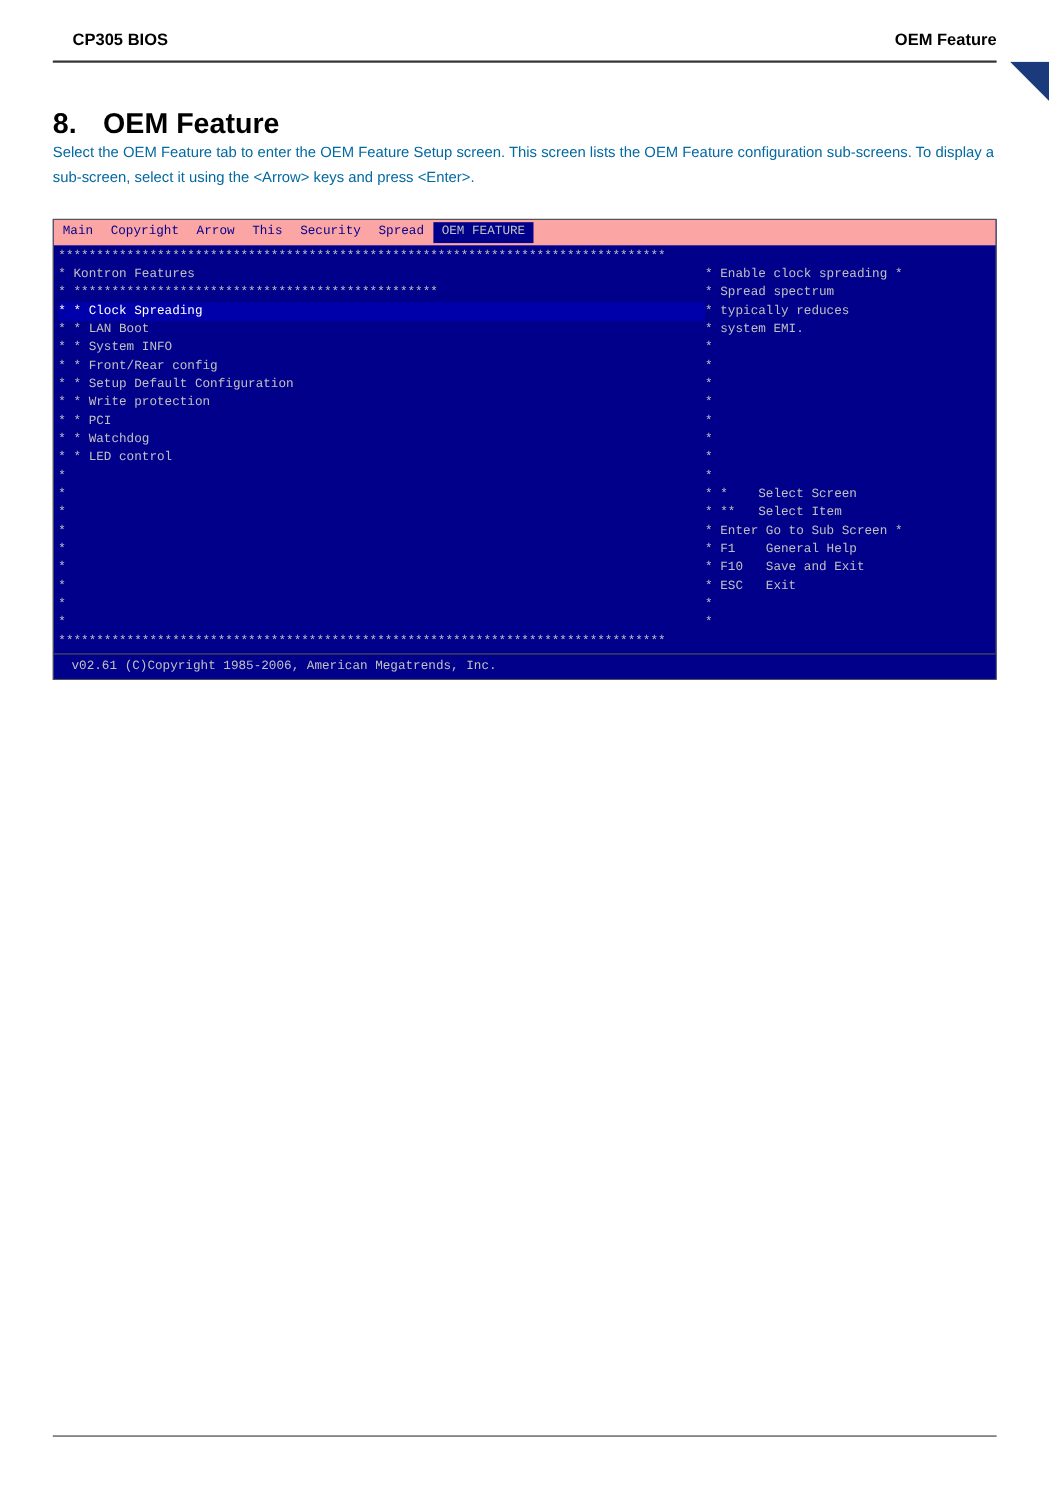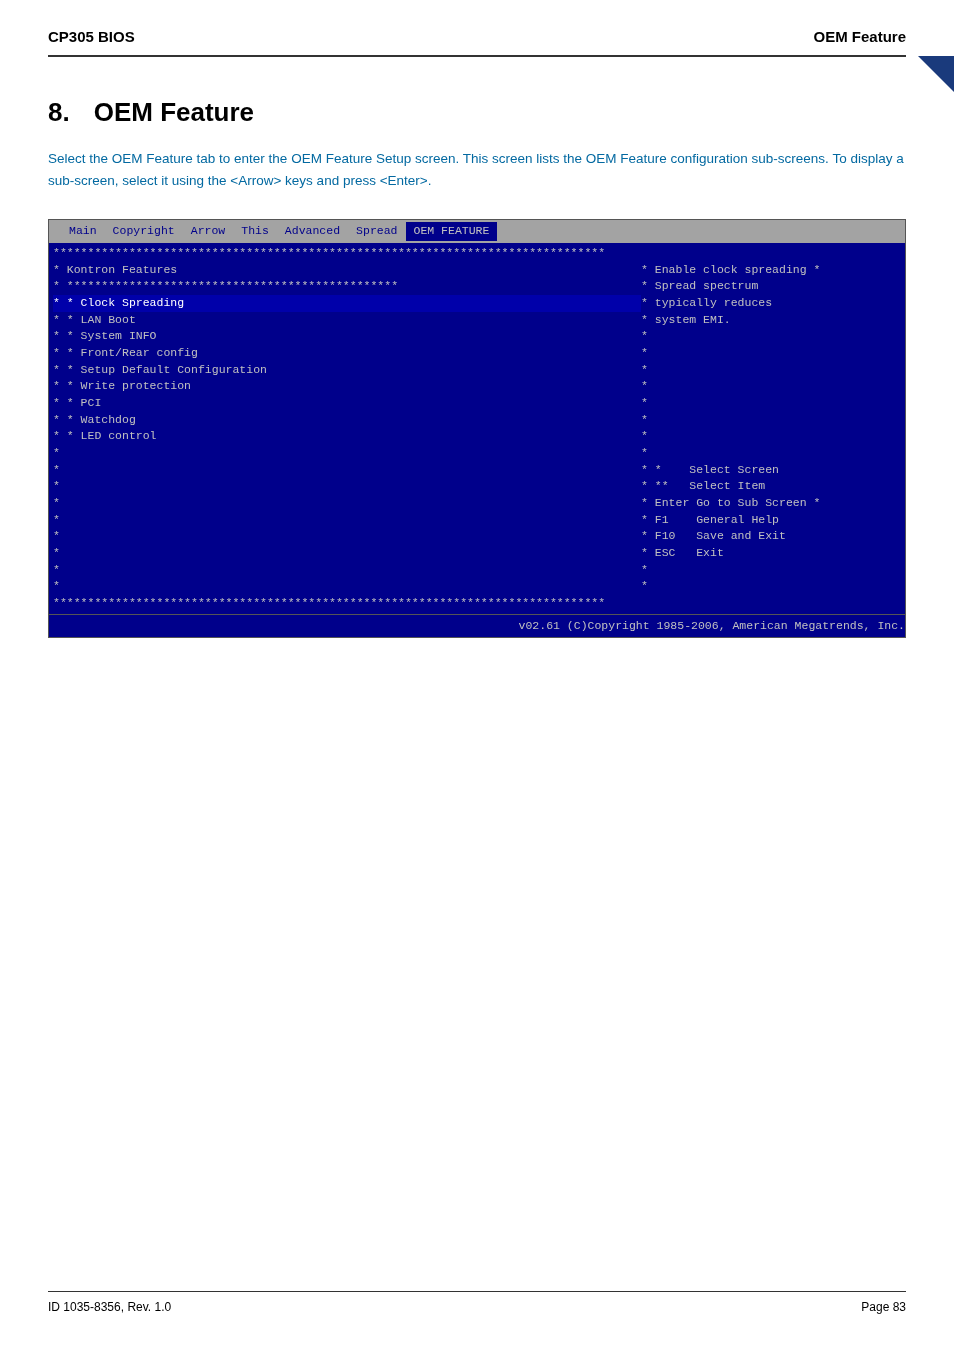--- a/index.html
+++ b/index.html
@@ -12,20 +12,21 @@
       color: #000;
       position: relative;
     }
 
     
     .page-header {
       display: flex;
       justify-content: space-between;
       align-items: flex-end;
       padding: 28px 48px 10px 48px;
+      margin-left: 18px;
     }
     .header-left {
       font-weight: bold;
       font-size: 15px;
       color: #000;
     }
     .header-right {
       font-weight: bold;
       font-size: 15px;
       color: #000;
@@ -49,21 +50,20 @@
 
     
     .content {
       padding: 40px 48px 0 48px;
     }
 
     .section-title {
       font-size: 26px;
       font-weight: bold;
       color: #000;
-      margin-bottom: 20px;
     }
     .section-number {
       margin-right: 24px;
     }
 
     .description {
       font-size: 13.5px;
       line-height: 1.6;
       margin-bottom: 28px;
       color: #0369a1;
@@ -75,25 +75,25 @@
       color: #c0c0c0;
       font-family: 'Courier New', Courier, monospace;
       font-size: 11.5px;
       line-height: 1.45;
       padding: 0;
       border: 1px solid #555;
       margin-bottom: 30px;
     }
 
     .bios-menu-bar {
-      background: #a3a3a3;
+      background: #fca5a5;
       color: #00008b;
       display: flex;
       gap: 0;
-      padding: 2px 12px;
+      padding: 2px 0;
     }
     .bios-menu-item {
       padding: 1px 8px;
       font-family: 'Courier New', Courier, monospace;
       font-size: 11.5px;
       font-weight: normal;
     }
     .bios-menu-item.active {
       background: #00008b;
       color: #c0c0c0;
@@ -107,22 +107,22 @@
 
     .bios-stars-line {
       color: #c0c0c0;
     }
 
     .bios-footer {
       background: #00008b;
       color: #c0c0c0;
       font-family: 'Courier New', Courier, monospace;
       font-size: 11.5px;
-      text-align: right;
-      padding: 3px 0;
+      text-align: left;
+      padding: 3px 16px;
       border-top: 1px solid #555;
     }
 
     
     .page-footer {
       position: absolute;
       bottom: 36px;
       left: 0;
       right: 0;
       padding: 0 48px;
@@ -158,31 +158,27 @@
 
   <p class="description">Select the OEM Feature tab to enter the OEM Feature Setup screen. This screen lists the OEM Feature configuration sub-screens. To display a sub-screen, select it using the &lt;Arrow&gt; keys and press &lt;Enter&gt;.</p>
 
   <div class="bios-screen">
 
     <div class="bios-menu-bar" id="bios-menu-bar">
         <span class="bios-menu-item">Main</span>
         <span class="bios-menu-item">Copyright</span>
         <span class="bios-menu-item">Arrow</span>
         <span class="bios-menu-item">This</span>
-        <span class="bios-menu-item">Advanced</span>
+        <span class="bios-menu-item">Security</span>
         <span class="bios-menu-item">Spread</span>
         <span class="bios-menu-item active">OEM FEATURE</span>
       </div>
 
     <div class="bios-body" id="bios-body"><div class="bios-stars-line">********************************************************************************</div><div style="display: flex; width: 100%;"><span style="flex: 1 1 0%; color: rgb(192, 192, 192);">* Kontron Features</span><span style="width: 260px; color: rgb(192, 192, 192);">* Enable clock spreading *</span></div><div style="display: flex; width: 100%;"><span style="flex: 1 1 0%; color: rgb(192, 192, 192);">* ************************************************</span><span style="width: 260px; color: rgb(192, 192, 192);">* Spread spectrum</span></div><div style="display: flex; width: 100%;"><span style="flex: 1 1 0%; color: rgb(255, 255, 255); background: rgb(0, 0, 170);">* * Clock Spreading</span><span style="width: 260px; color: rgb(192, 192, 192);">* typically reduces</span></div><div style="display: flex; width: 100%;"><span style="flex: 1 1 0%; color: rgb(192, 192, 192);">* * LAN Boot</span><span style="width: 260px; color: rgb(192, 192, 192);">* system EMI.</span></div><div style="display: flex; width: 100%;"><span style="flex: 1 1 0%; color: rgb(192, 192, 192);">* * System INFO</span><span style="width: 260px; color: rgb(192, 192, 192);">*</span></div><div style="display: flex; width: 100%;"><span style="flex: 1 1 0%; color: rgb(192, 192, 192);">* * Front/Rear config</span><span style="width: 260px; color: rgb(192, 192, 192);">*</span></div><div style="display: flex; width: 100%;"><span style="flex: 1 1 0%; color: rgb(192, 192, 192);">* * Setup Default Configuration</span><span style="width: 260px; color: rgb(192, 192, 192);">*</span></div><div style="display: flex; width: 100%;"><span style="flex: 1 1 0%; color: rgb(192, 192, 192);">* * Write protection</span><span style="width: 260px; color: rgb(192, 192, 192);">*</span></div><div style="display: flex; width: 100%;"><span style="flex: 1 1 0%; color: rgb(192, 192, 192);">* * PCI</span><span style="width: 260px; color: rgb(192, 192, 192);">*</span></div><div style="display: flex; width: 100%;"><span style="flex: 1 1 0%; color: rgb(192, 192, 192);">* * Watchdog</span><span style="width: 260px; color: rgb(192, 192, 192);">*</span></div><div style="display: flex; width: 100%;"><span style="flex: 1 1 0%; color: rgb(192, 192, 192);">* * LED control</span><span style="width: 260px; color: rgb(192, 192, 192);">*</span></div><div style="display: flex; width: 100%;"><span style="flex: 1 1 0%; color: rgb(192, 192, 192);">*</span><span style="width: 260px; color: rgb(192, 192, 192);">*</span></div><div style="display: flex; width: 100%;"><span style="flex: 1 1 0%; color: rgb(192, 192, 192);">*</span><span style="width: 260px; color: rgb(192, 192, 192);">* *    Select Screen</span></div><div style="display: flex; width: 100%;"><span style="flex: 1 1 0%; color: rgb(192, 192, 192);">*</span><span style="width: 260px; color: rgb(192, 192, 192);">* **   Select Item</span></div><div style="display: flex; width: 100%;"><span style="flex: 1 1 0%; color: rgb(192, 192, 192);">*</span><span style="width: 260px; color: rgb(192, 192, 192);">* Enter Go to Sub Screen *</span></div><div style="display: flex; width: 100%;"><span style="flex: 1 1 0%; color: rgb(192, 192, 192);">*</span><span style="width: 260px; color: rgb(192, 192, 192);">* F1    General Help</span></div><div style="display: flex; width: 100%;"><span style="flex: 1 1 0%; color: rgb(192, 192, 192);">*</span><span style="width: 260px; color: rgb(192, 192, 192);">* F10   Save and Exit</span></div><div style="display: flex; width: 100%;"><span style="flex: 1 1 0%; color: rgb(192, 192, 192);">*</span><span style="width: 260px; color: rgb(192, 192, 192);">* ESC   Exit</span></div><div style="display: flex; width: 100%;"><span style="flex: 1 1 0%; color: rgb(192, 192, 192);">*</span><span style="width: 260px; color: rgb(192, 192, 192);">*</span></div><div style="display: flex; width: 100%;"><span style="flex: 1 1 0%; color: rgb(192, 192, 192);">*</span><span style="width: 260px; color: rgb(192, 192, 192);">*</span></div><div class="bios-stars-line">********************************************************************************</div></div>
 
     <div class="bios-footer">v02.61 (C)Copyright 1985-2006, American Megatrends, Inc.</div>
   </div>
 
 </div>
 
 <div class="page-footer">
   <hr class="page-footer-line">
-  <div class="page-footer-content">
-    <span>ID 1035-8356, Rev. 1.0</span>
-    <span>Page 83</span>
-  </div>
 </div>
 
 </body></html>

